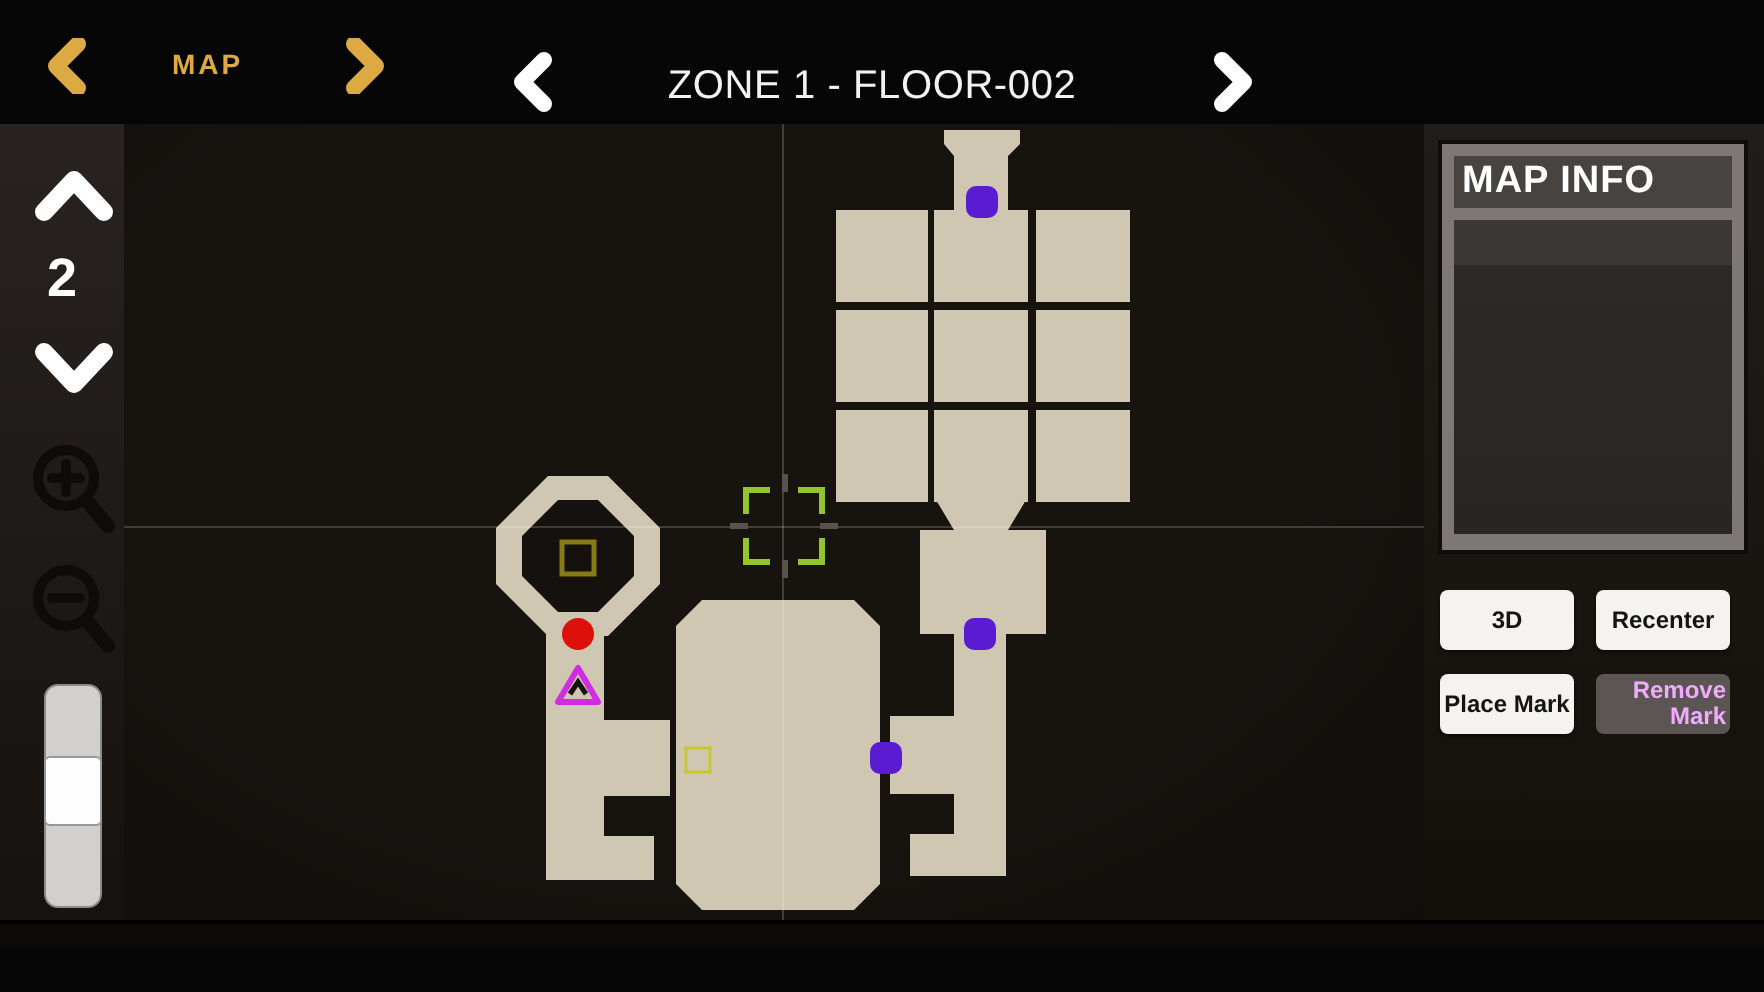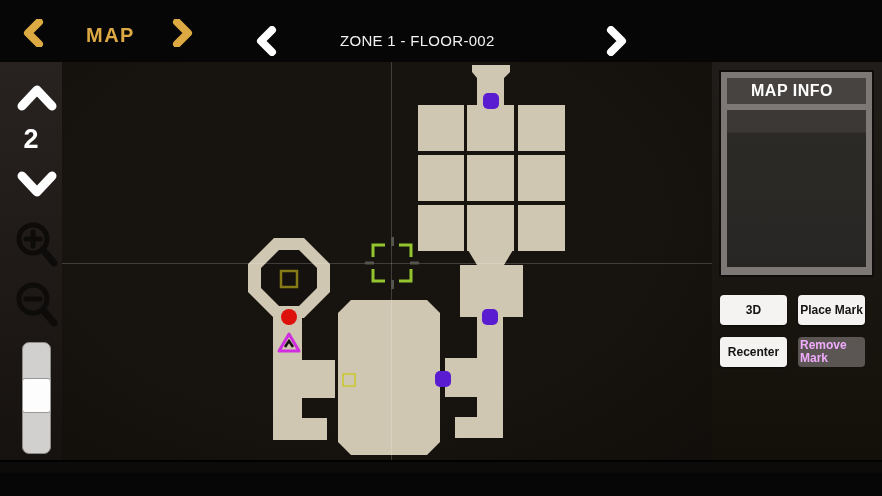--- a/index.html
+++ b/index.html
@@ -3,51 +3,51 @@
 <meta charset="utf-8">
 <style>
   html,body{margin:0;padding:0;background:#000;}
   .screen{position:relative;width:882px;height:496px;overflow:hidden;
           font-family:"Liberation Sans",sans-serif;background:#070605;}
 
   
   .topbar{position:absolute;left:0;top:0;width:882px;height:62px;background:#070606;}
   .chev{position:absolute;display:block;}
   .gold-chev-left{left:20px;top:19px;}
-  .map-label{position:absolute;left:86px;top:24px;color:#dda943;font-size:20px;font-weight:bold;letter-spacing:1.5px;}
+  .map-label{position:absolute;left:86px;top:24px;color:#dda943;font-size:14px;font-weight:bold;letter-spacing:1.5px;}
   .gold-chev-right{left:168px;top:19px;}
   .white-chev-left{left:253px;top:26px;}
-  .floor-title{position:absolute;left:340px;top:32px;width:240px;color:#f2f2f2;font-size:15px;letter-spacing:0.3px;}
+  .floor-title{position:absolute;left:316px;top:32px;width:240px;text-align:center;color:#f2f2f2;font-size:20px;letter-spacing:0.3px;}
   .white-chev-right{left:604px;top:26px;}
 
   
   .content{position:absolute;left:0;top:62px;width:882px;height:398px;display:flex;}
 
   
   .toolbar{position:relative;width:62px;height:398px;background:linear-gradient(180deg,#282320,#16120f);flex:0 0 62px;}
   .tb-item{position:absolute;}
   .floor-num{position:absolute;left:0;top:62px;width:62px;text-align:center;color:#fff;font-size:27px;font-weight:bold;}
   .slider-track{position:absolute;left:22px;top:280px;width:27px;height:110px;background:#d2d0ce;border-radius:7px;border:1px solid #8d8b89;}
   .slider-handle{position:absolute;left:-1px;top:35px;width:27px;height:33px;background:#fdfdfd;border:1px solid #9a9896;border-radius:3px;}
 
   
   .viewport{position:relative;width:650px;height:398px;flex:0 0 650px;
             background:radial-gradient(ellipse at 45% 40%, #17130f 55%, #110e0b);}
   .viewport svg{position:absolute;left:0;top:0;}
 
   
   .rpanel{position:relative;width:170px;height:398px;flex:0 0 170px;background:linear-gradient(180deg,#211d1a,#131009);}
   .info-box{position:absolute;left:9px;top:10px;width:139px;height:191px;background:#7d7876;padding:6px;box-shadow:0 0 0 2px #0e0d0c;}
-  .info-header{height:26px;background:#474340;color:#fff;font-size:16px;font-weight:bold;letter-spacing:0.5px;
-               display:flex;align-items:center;padding-left:24px;margin-bottom:6px;}
+  .info-header{height:26px;background:#474340;color:#fff;font-size:19px;font-weight:bold;letter-spacing:0.5px;
+               display:flex;align-items:center;padding-left:4px;margin-bottom:6px;}
   .info-body{height:157px;background:linear-gradient(180deg,#3b3835 0px,#3b3835 22px,#2c2a27 23px,#282624 100%);}
   .btn-grid{position:absolute;left:8px;top:233px;width:156px;display:grid;
             grid-template-columns:67px 67px;column-gap:11px;row-gap:12px;}
   .pbtn{height:30px;border-radius:4px;background:#f4f3f1;color:#141414;font-size:12px;font-weight:bold;
-        display:flex;align-items:center;justify-content:center;text-align:left;line-height:13px;
+        display:flex;align-items:center;justify-content:center;text-align:right;line-height:13px;
         box-shadow:0 1px 2px rgba(0,0,0,.6);padding:1px 2px;box-sizing:border-box;}
   .pbtn.disabled{background:#5b5653;color:#f0abfc;box-shadow:none;}
   .btn-spacer{height:30px;}
 
   
   .bottombar{position:absolute;left:0;top:460px;width:882px;height:36px;
              background:linear-gradient(180deg,#0c0b0a 0px,#0c0b0a 10px,#070606 12px,#050505 100%);
              border-top:2px solid #020202;box-sizing:border-box;}
 </style>
 </head>
@@ -135,22 +135,22 @@
         </svg>
     </div>
 
     <div class="rpanel">
       <div class="info-box">
         <div class="info-header">MAP INFO</div>
         <div class="info-body"></div>
       </div>
       <div class="btn-grid">
         <div class="pbtn">3D</div>
+        <div class="pbtn">Recenter</div>
         <div class="pbtn">Place Mark</div>
-        <div class="pbtn">Recenter</div>
         <div class="pbtn disabled">Remove Mark</div>
         <div class="btn-spacer"></div>
       </div>
     </div>
   </div>
 
   <div class="bottombar"></div>
 </div>
 
 </body></html>

